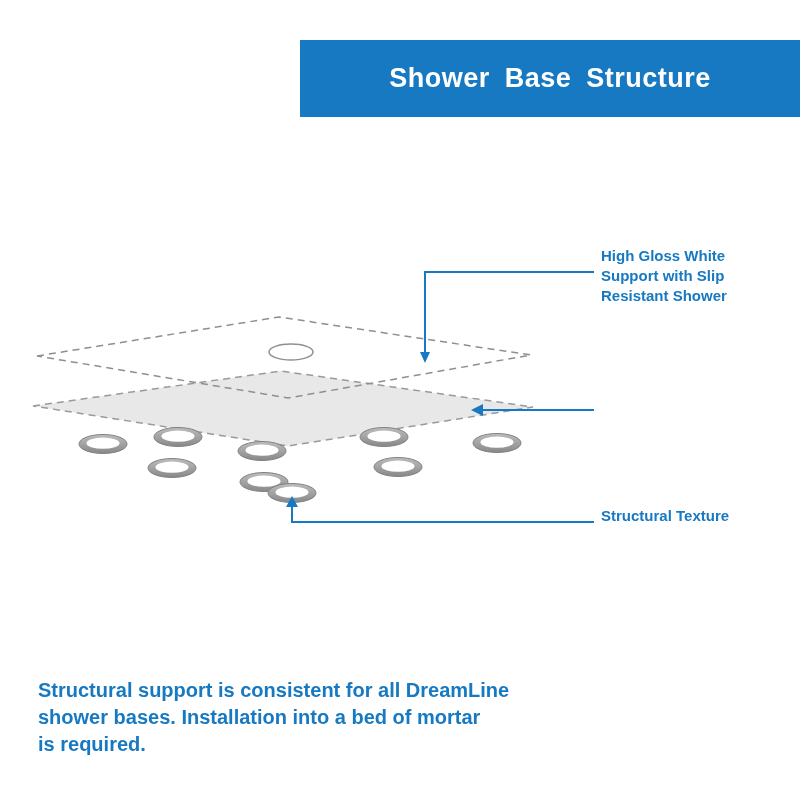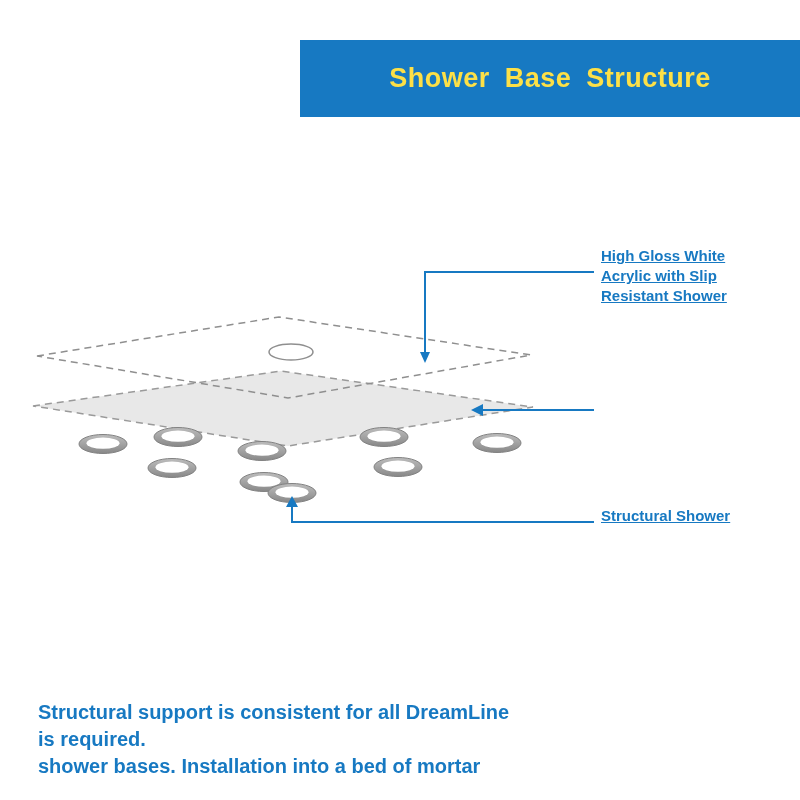--- a/index.html
+++ b/index.html
@@ -16,48 +16,47 @@
     left: 300px;
     top: 40px;
     width: 500px;
     height: 77px;
     background: #1779c2;
     display: flex;
     align-items: center;
     justify-content: center;
   }
   .header-title {
-    color: #fde047;
+    color: #ffffff;
     font-size: 27px;
     font-weight: bold;
     letter-spacing: 0.5px;
     word-spacing: 7px;
     white-space: nowrap;
   }
   .diagram-svg {
     position: absolute;
     left: 0;
     top: 0;
   }
   .callout {
     position: absolute;
     color: #1779c2;
     font-weight: bold;
     font-size: 15px;
     line-height: 20px;
     white-space: nowrap;
-    text-decoration: underline;
   }
   .callout-acrylic   { left: 601px; top: 246px; }
   .callout-fiberglass{ left: 601px; top: 391px; }
   .callout-support   { left: 601px; top: 506px; }
   .footer {
     position: absolute;
     left: 38px;
-    top: 699px;
+    top: 677px;
     color: #1779c2;
     font-weight: bold;
     font-size: 20px;
     line-height: 27px;
     white-space: nowrap;
   }
 </style>
 </head>
 <body>
 
@@ -108,28 +107,28 @@
     </g>
 
     <g>
       <path d="M292 504 L292 522 L594 522" fill="none" stroke="#1779c2" stroke-width="2"></path>
       <path d="M286 507 L298 507 L292 496 Z" fill="#1779c2"></path>
     </g>
   </svg>
 
   <div class="callout callout-acrylic">
     <div>High Gloss White</div>
-    <div>Acrylic with Slip</div>
+    <div>Support with Slip</div>
     <div>Resistant Shower</div>
   </div>
 
 
   <div class="callout callout-support">
-    <div>Structural Shower</div>
+    <div>Structural Texture</div>
   </div>
 
   <div class="footer">
     <div>Structural support is consistent for all DreamLine</div>
+    <div>shower bases. Installation into a bed of mortar</div>
     <div>is required.</div>
-    <div>shower bases. Installation into a bed of mortar</div>
   </div>
 
 </div>
 
 </body></html>

